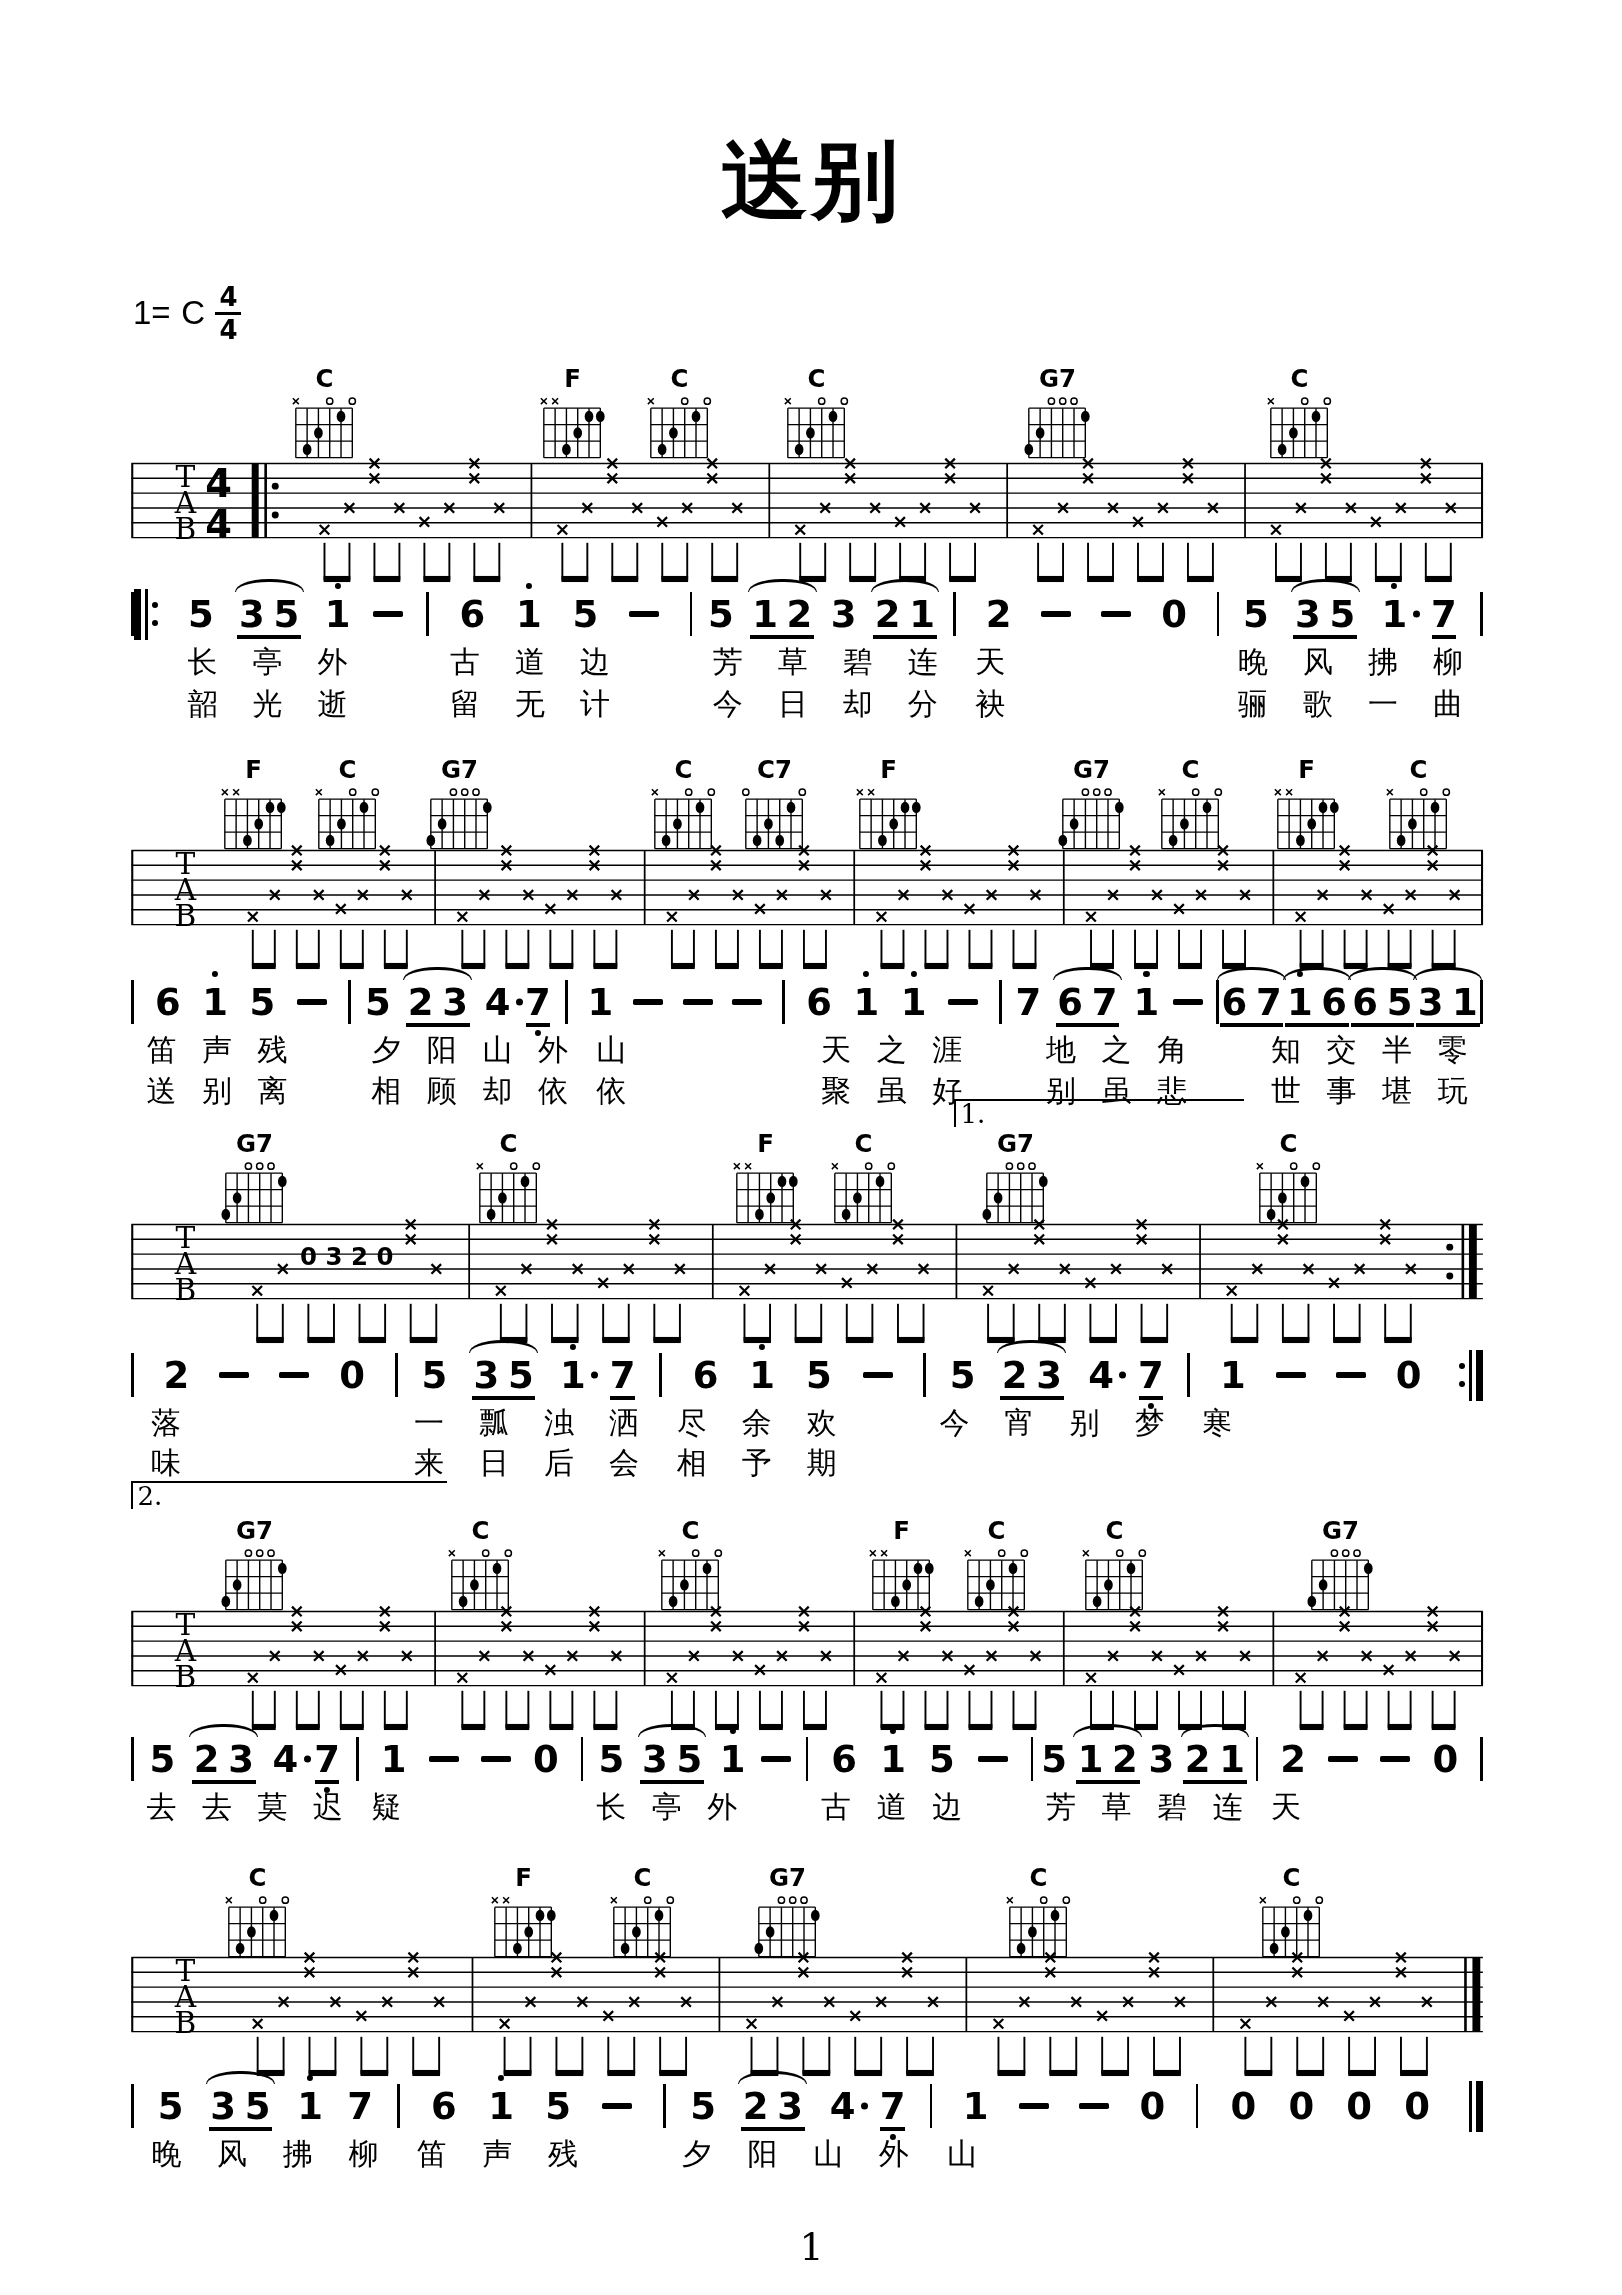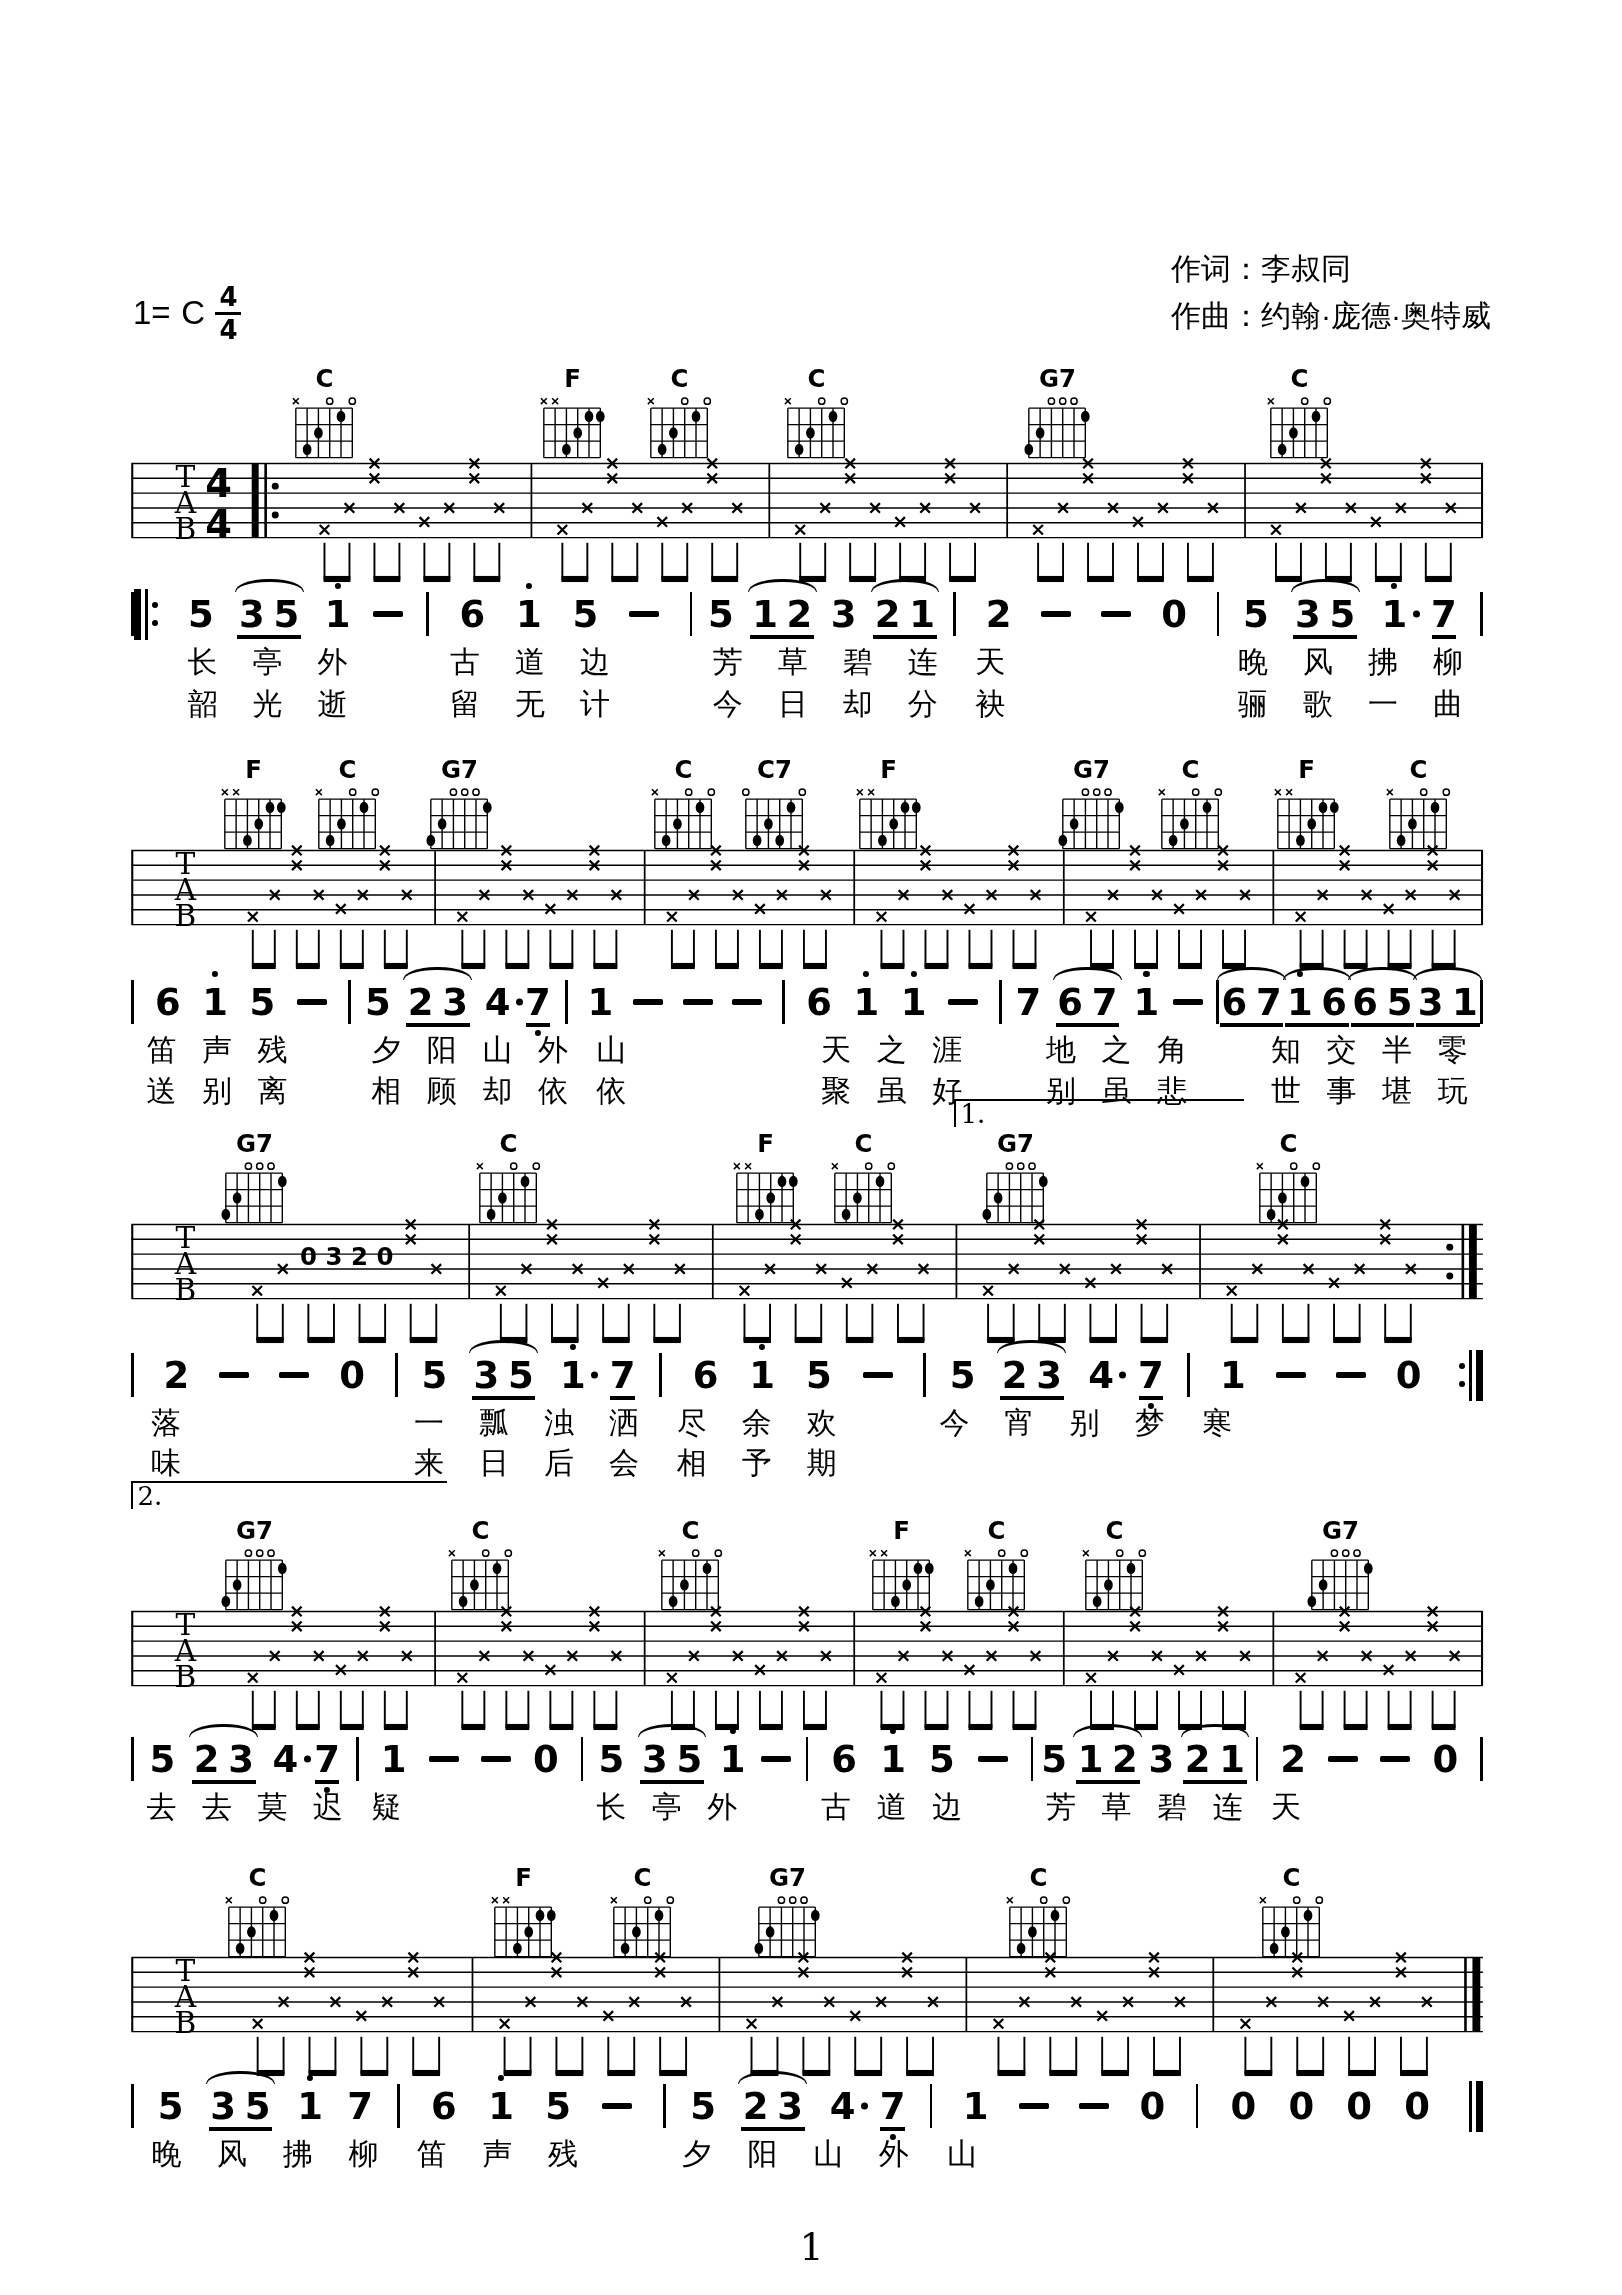--- a/index.html
+++ b/index.html
@@ -42,24 +42,21 @@
   .bthin{width:2.6px;height:51px;background:#000;}
   .cdots{display:flex;flex-direction:column;gap:11.3px;}
   .cdots i{width:6.1px;height:6.1px;border-radius:50%;background:#000;display:block;}
   .pageno{position:absolute;top:2225px;left:0;width:100%;text-align:center;
           font-size:38px;font-family:"DejaVu Serif",serif;}
 </style>
 </head>
 <body>
 
 <div class="page">
-  <div class="credits">
-    <div>作词：李叔同</div>
-    <div>作曲：约翰·庞德·奥特威</div>
-  </div>
+  <div class="title">送别</div>
   <div class="keysig">
     <span>1=</span>
     <span>C</span>
     <span class="frac">
       <span>4</span>
       <span class="fbar"></span>
       <span>4</span>
     </span>
   </div>
   <div id="score">

